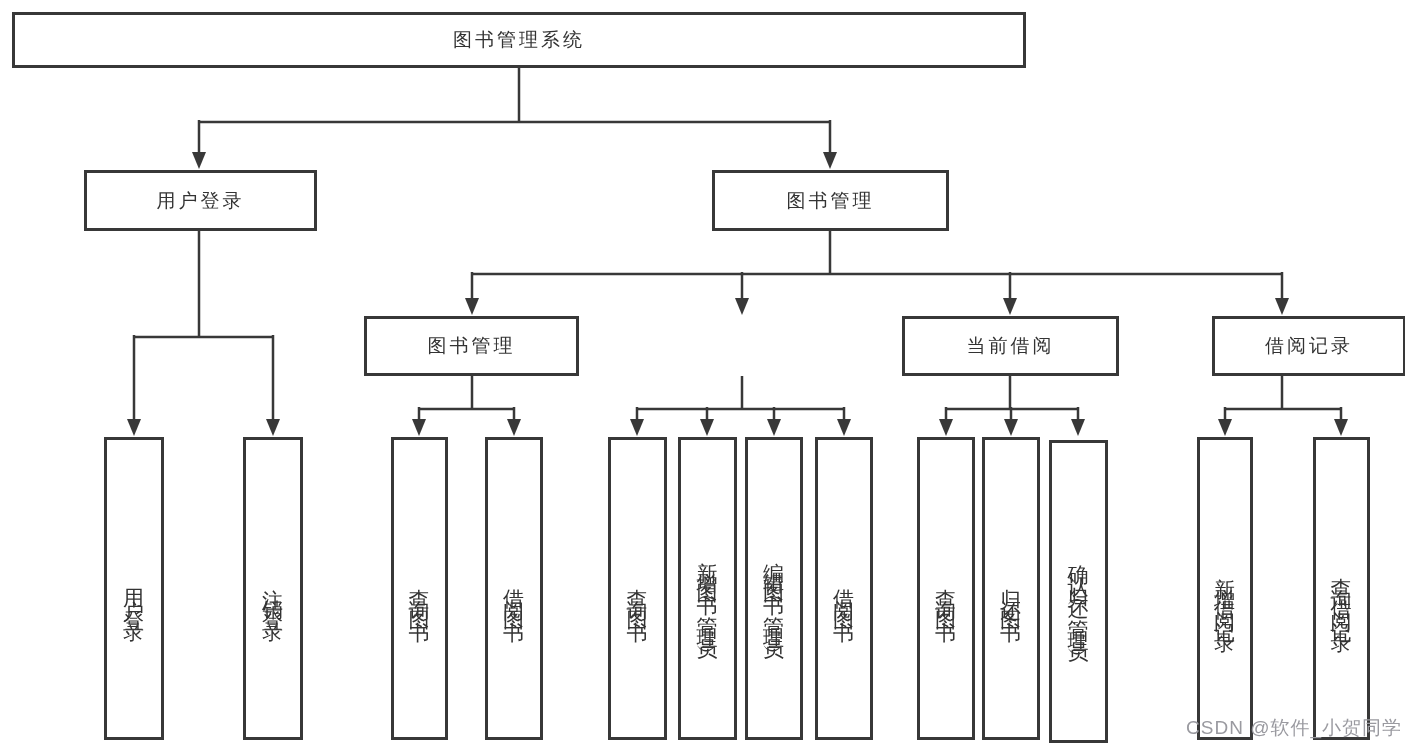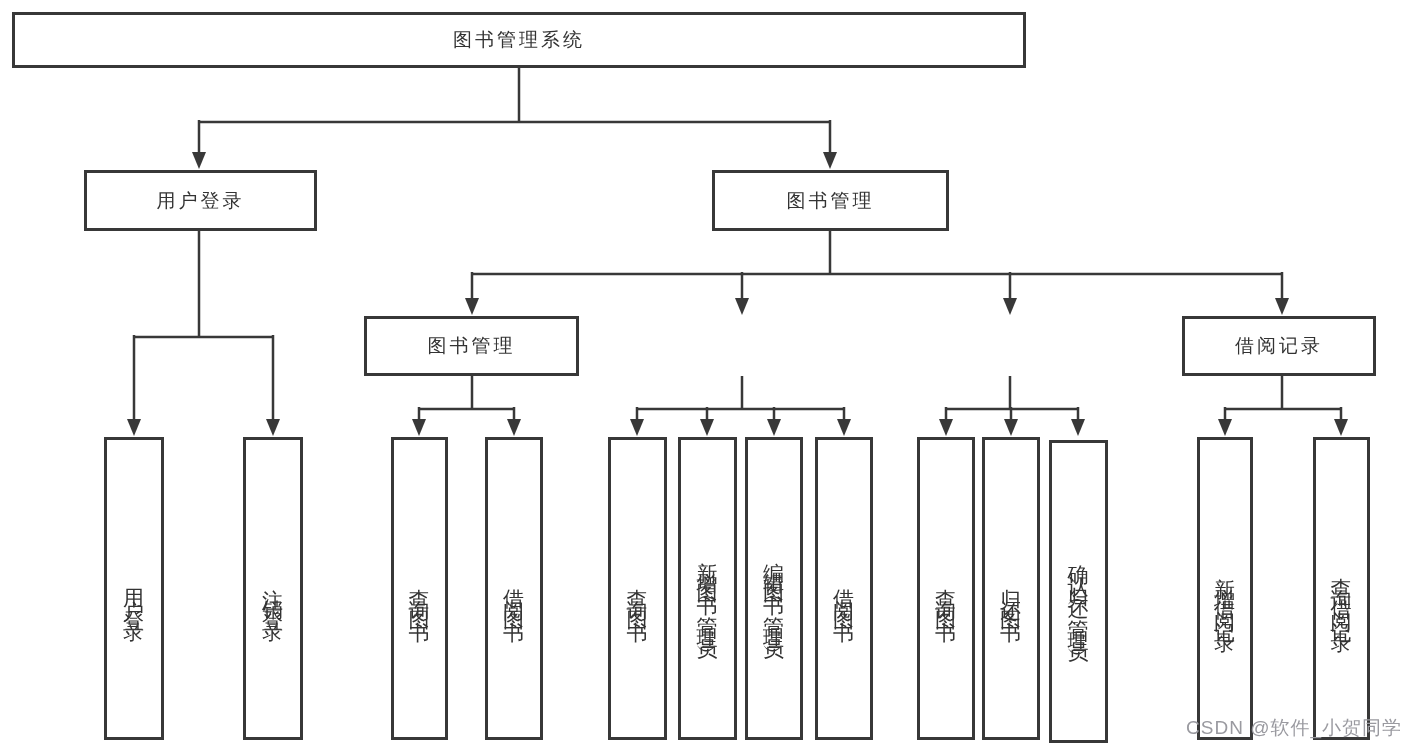--- a/index.html
+++ b/index.html
@@ -76,21 +76,22 @@
       <path d="M1341,436 l-7,-17 h14 z"></path>
     </g>
   </svg>
 
   <div class="hbox root">图书管理系统</div>
 
   <div class="hbox lv2" style="left:84px;width:233px">用户登录</div>
   <div class="hbox lv2" style="left:712px;width:237px">图书管理</div>
 
   <div class="hbox lv3" style="left:364px;width:215px">图书管理</div>
-  <div class="hbox lv3" style="left:1182px;width:194px">借阅记录</div>
+  <div class="hbox lv3" style="left:902px;width:217px">当前借阅</div>
+  <div class="hbox lv3" style="left:1212px;width:194px">借阅记录</div>
 
   <div class="leaf" style="left:104px;width:60px">
     <span class="vtext">用户登录</span>
   </div>
   <div class="leaf" style="left:243px;width:60px">
     <span class="vtext">注销登录</span>
   </div>
 
   <div class="leaf" style="left:391px;width:57px">
     <span class="vtext">查询图书</span>

